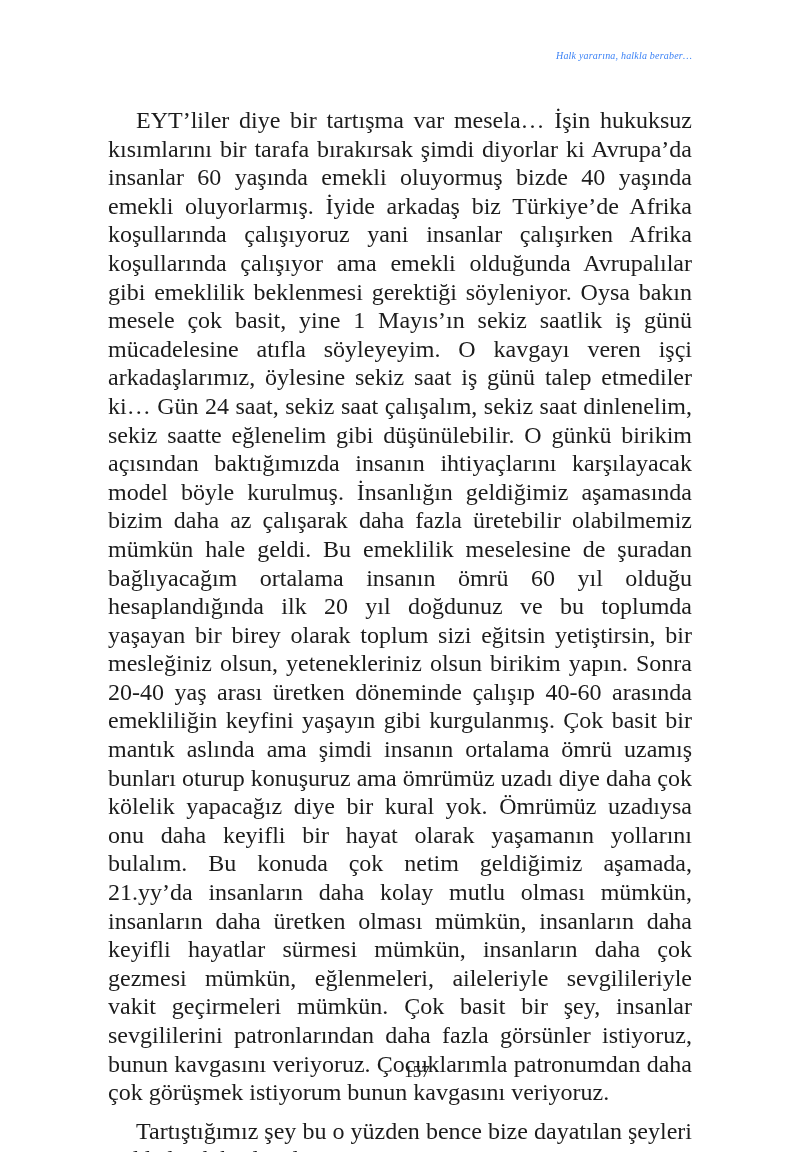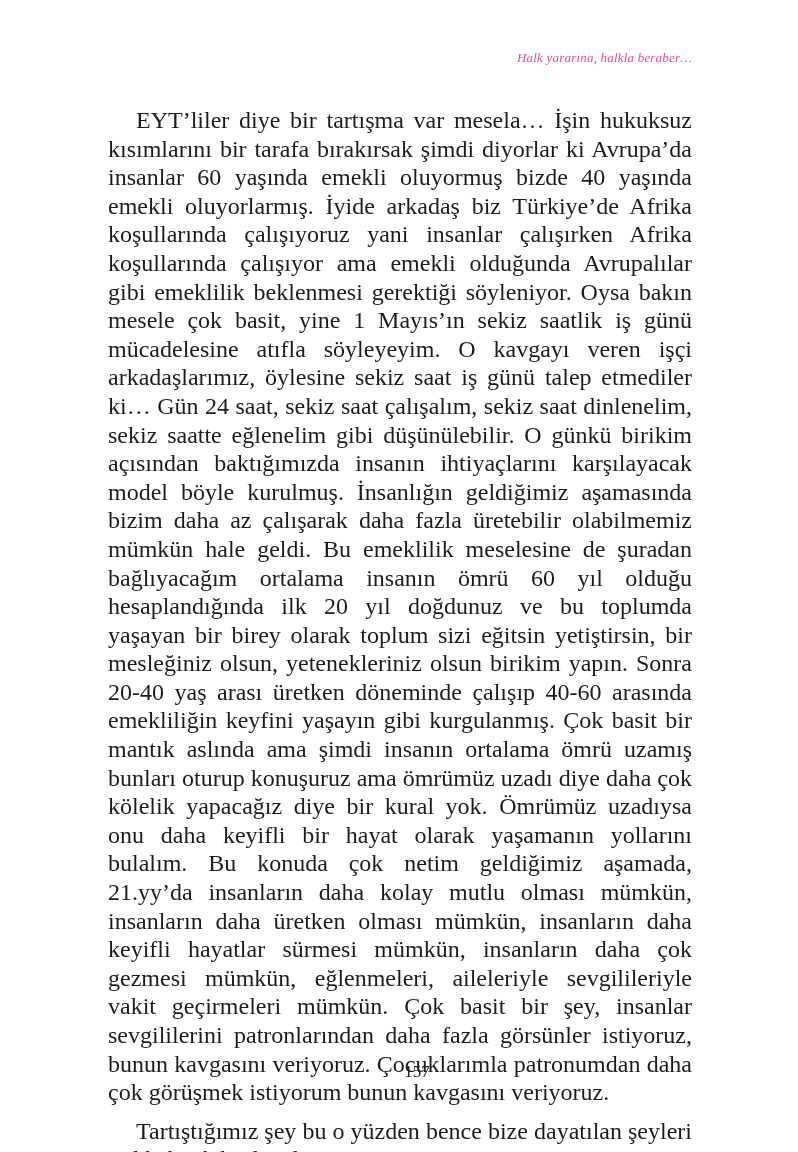--- a/index.html
+++ b/index.html
@@ -14,23 +14,23 @@
     background: #ffffff;
     font-family: "Liberation Serif", "DejaVu Serif", serif;
     color: #1c1c1c;
     overflow: hidden;
   }
   .running-header {
     position: absolute;
     top: 50px;
     right: 106px;
     font-style: italic;
-    font-size: 13px;
+    font-size: 10px;
     letter-spacing: 0.2px;
-    color: #ec4899;
+    color: #3b82f6;
   }
   .body-text {
     position: absolute;
     top: 106px;
     left: 108px;
     width: 584px;
     font-size: 24px;
     line-height: 28.6px;
     text-align: justify;
   }

